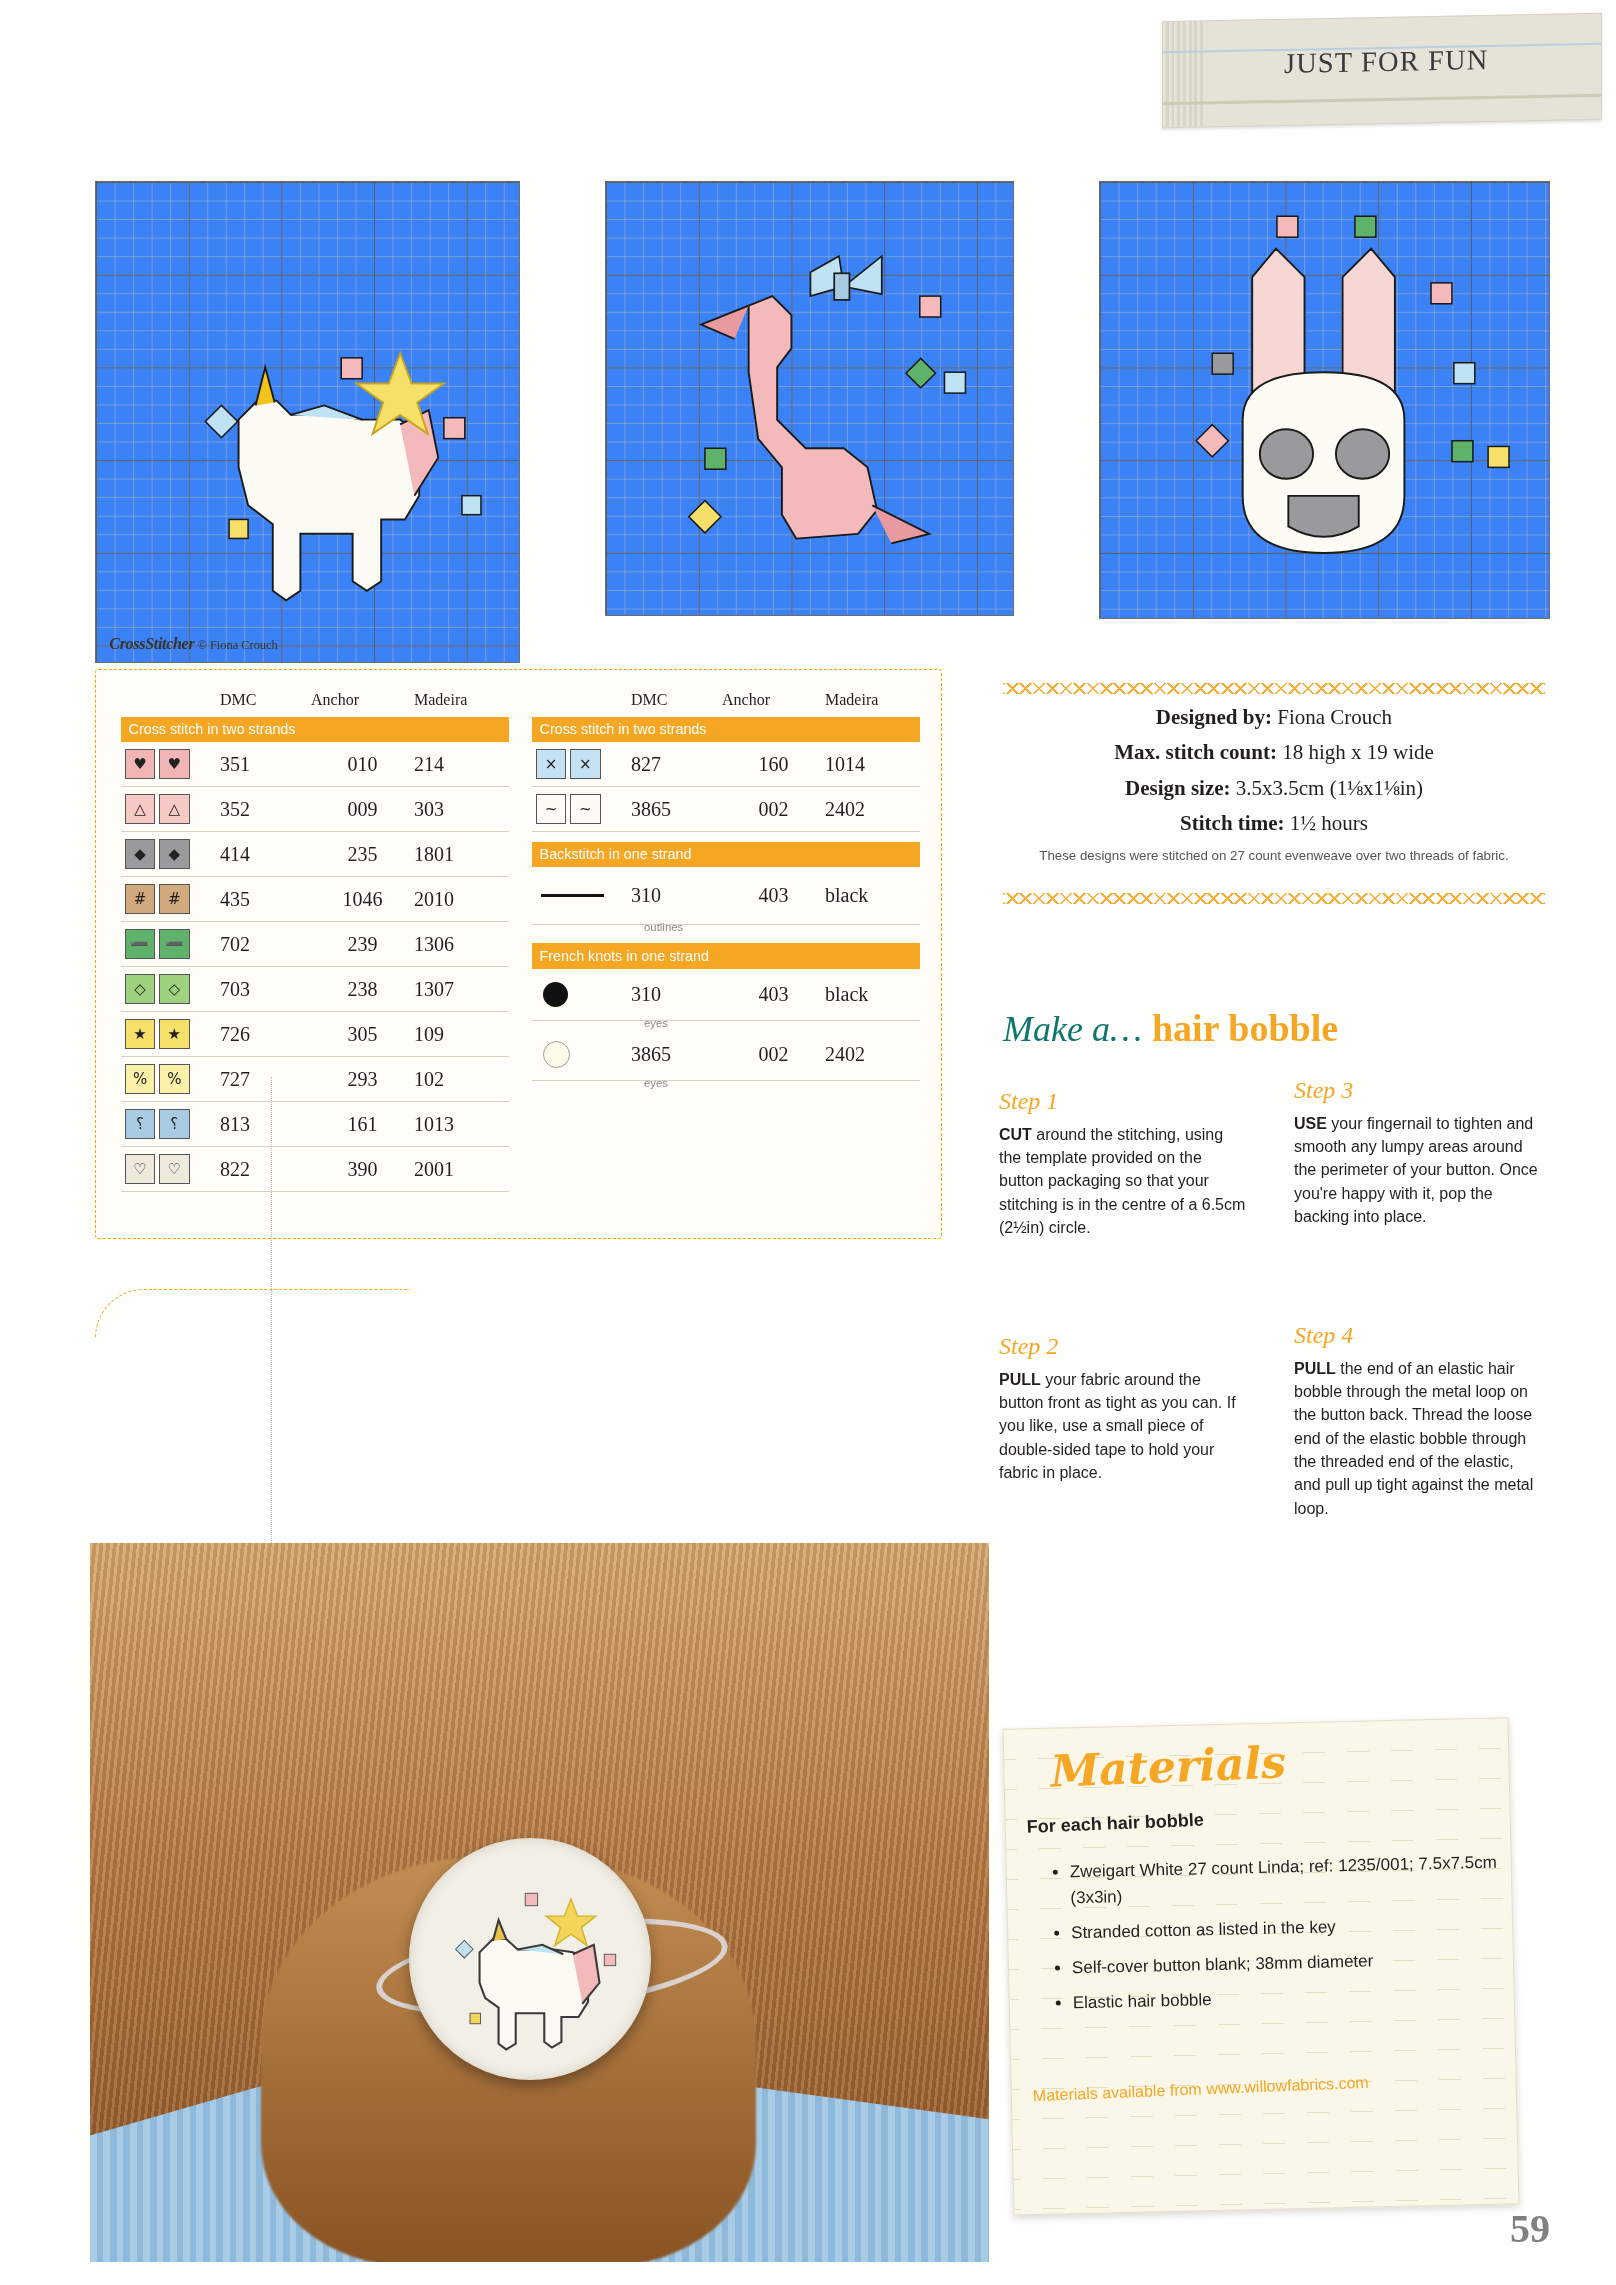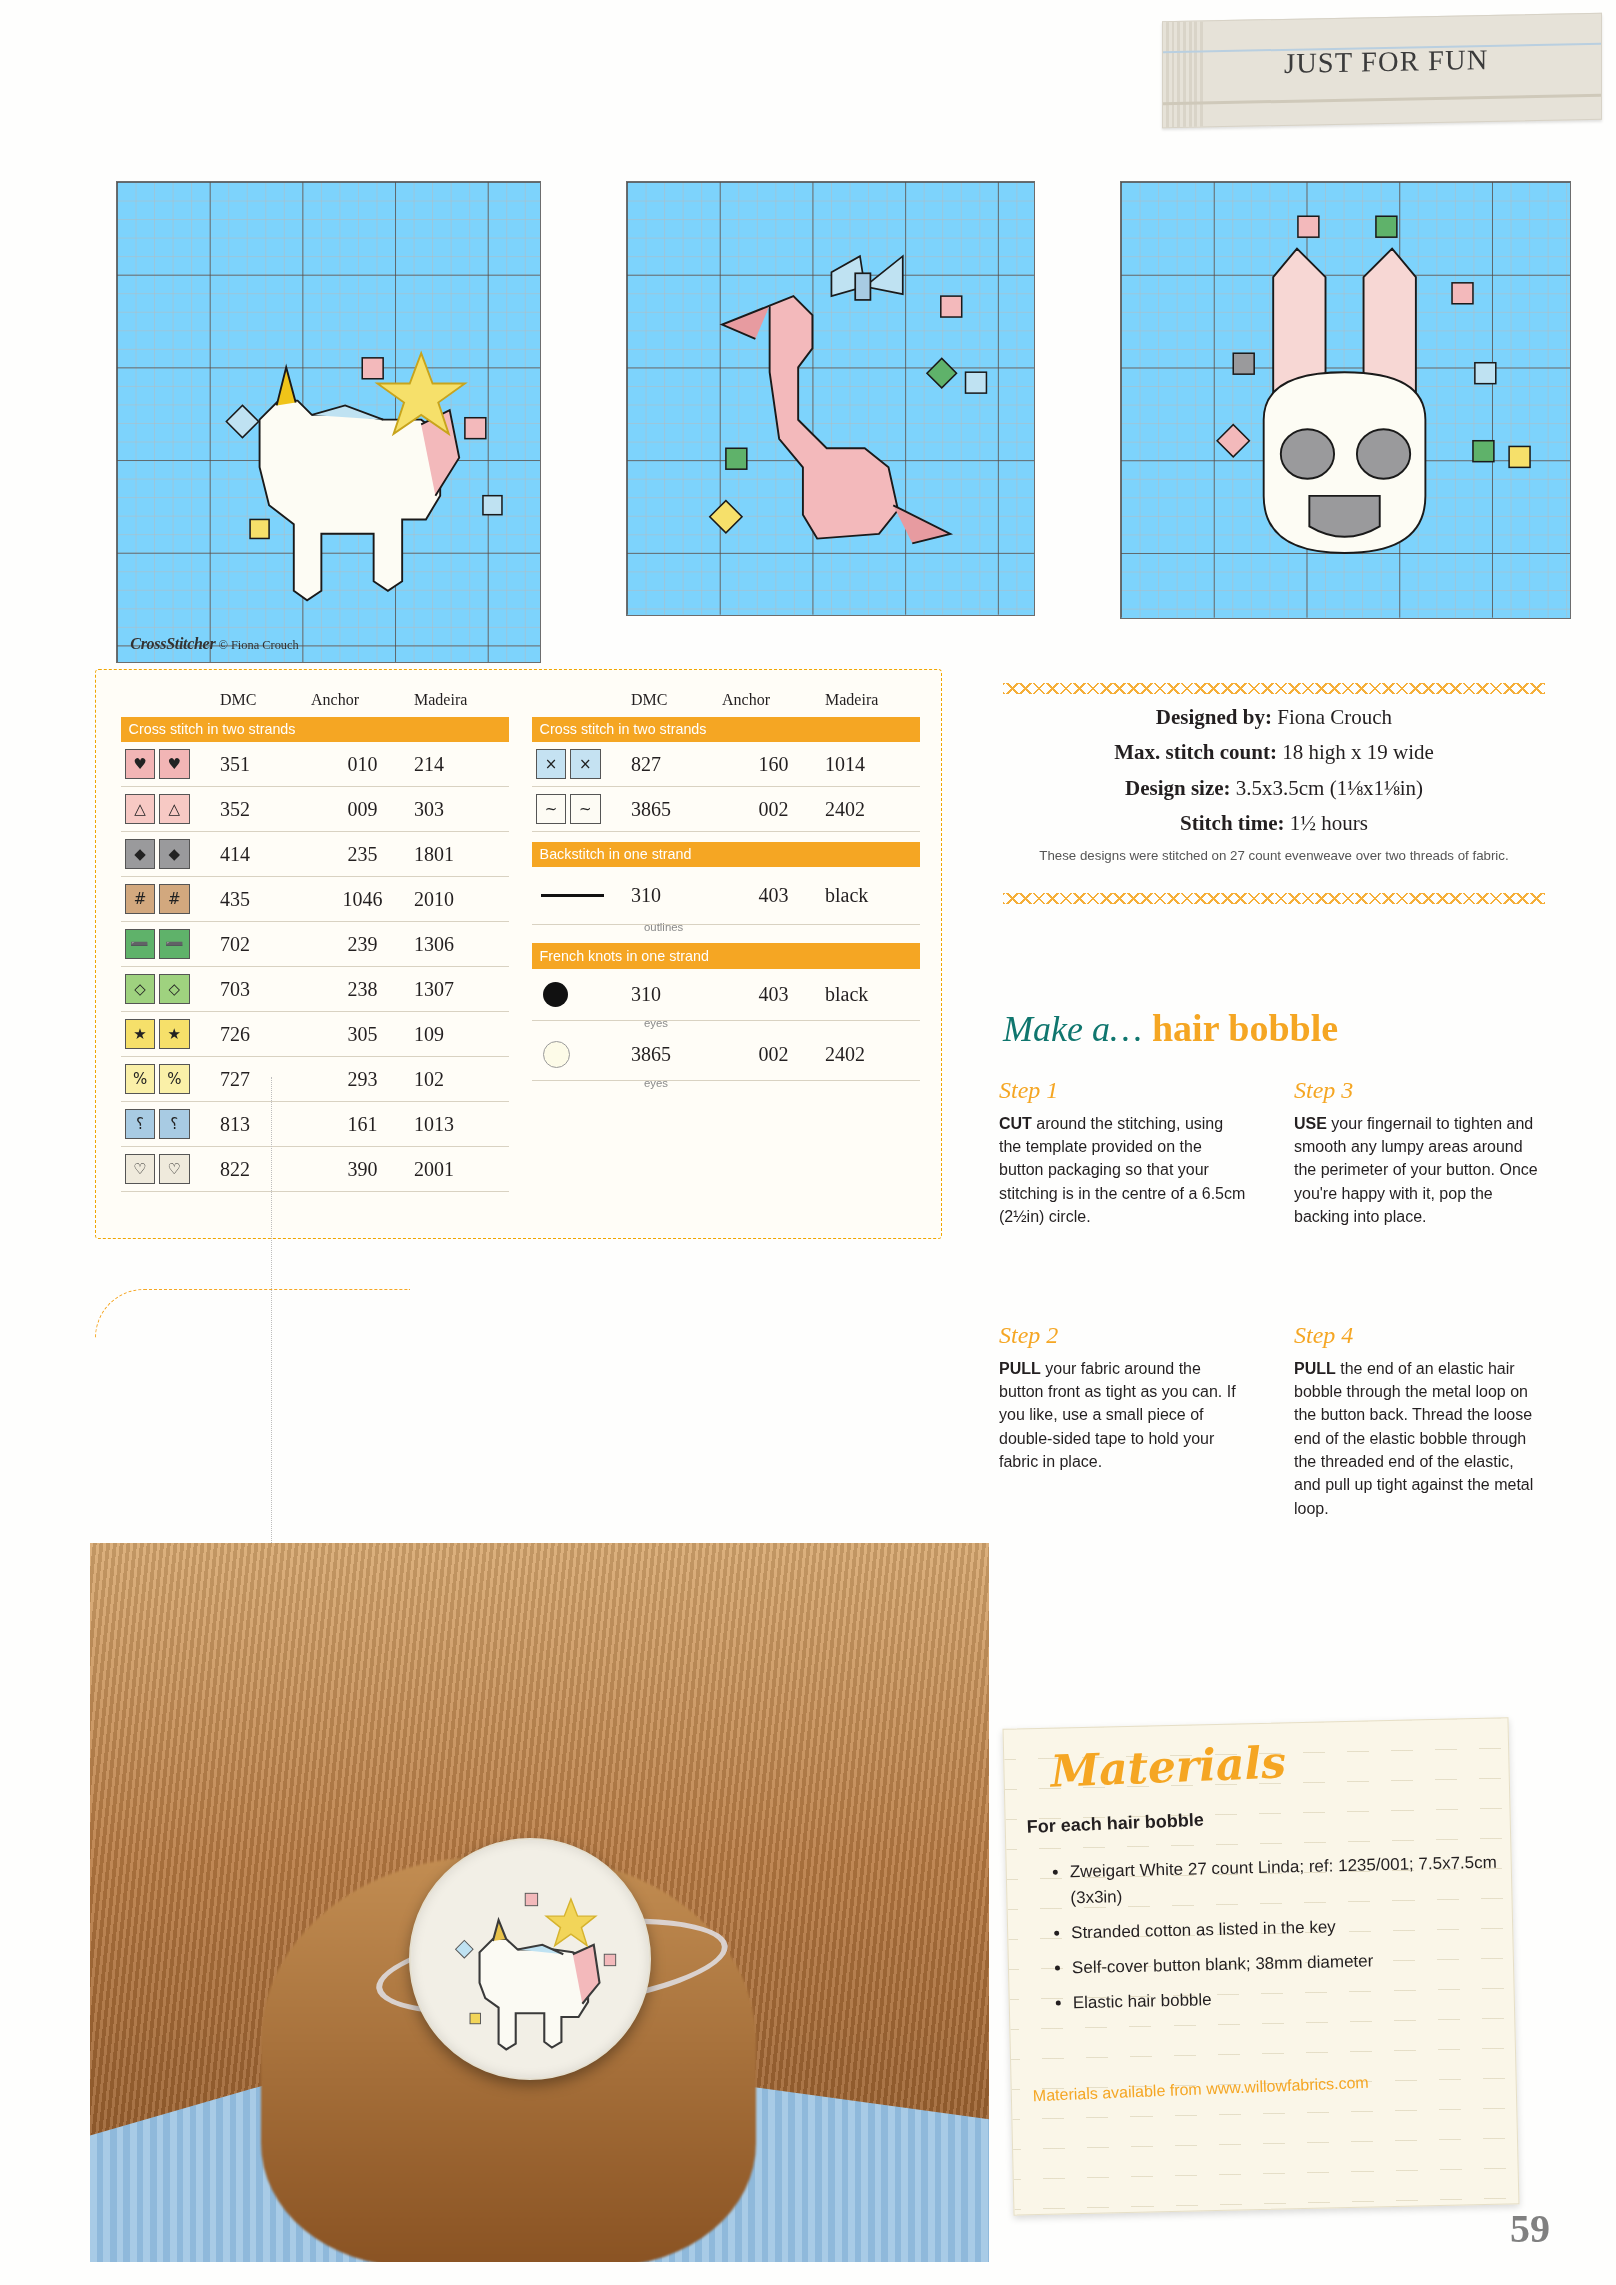--- a/index.html
+++ b/index.html
@@ -57,23 +57,22 @@
     font-family: "Liberation Serif", serif;
     font-size: 28.5px;
     letter-spacing: 1.1px;
     color: #3b3b3b;
     transform: skewY(-1.1deg);
   }
 
   
   .chart {
     position: absolute;
-    background: #7dd3fc;
+    background: #3b82f6;
     border: 1px solid #6d6d6d;
-    margin-left: 21px;
   }
   .chart .grid-bg {
     position: absolute; inset: 0;
   }
   .chart-label {
     position: absolute;
     left: 13.3px;
     bottom: 9.5px;
     font-family: "Liberation Serif", serif;
     font-size: 12.4px;
@@ -228,21 +227,21 @@
   .steps {
     position: absolute;
     left: 999px;
     top: 1077px;
     width: 552px;
   }
   .step-col {
     position: absolute;
     width: 249px;
   }
-  .step-col.c1 { left: 0; }
+  .step-col.c1 { left: 0; margin-top: 11px; }
   .step-col.c2 { left: 295px; }
   .step-divider {
     position: absolute;
     left: 271px;
     top: 1077px;
     width: 0;
     height: 620px;
     border-left: 1.9px dotted #bdbdbd;
   }
   .step-title {

